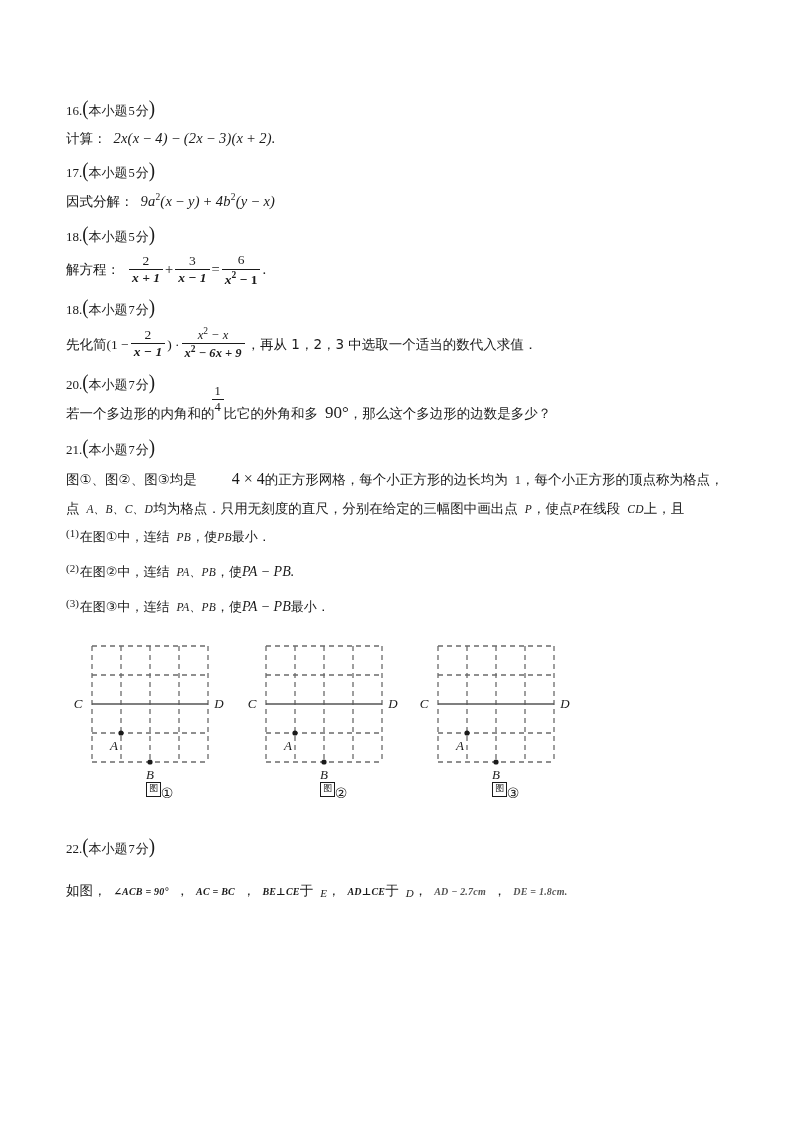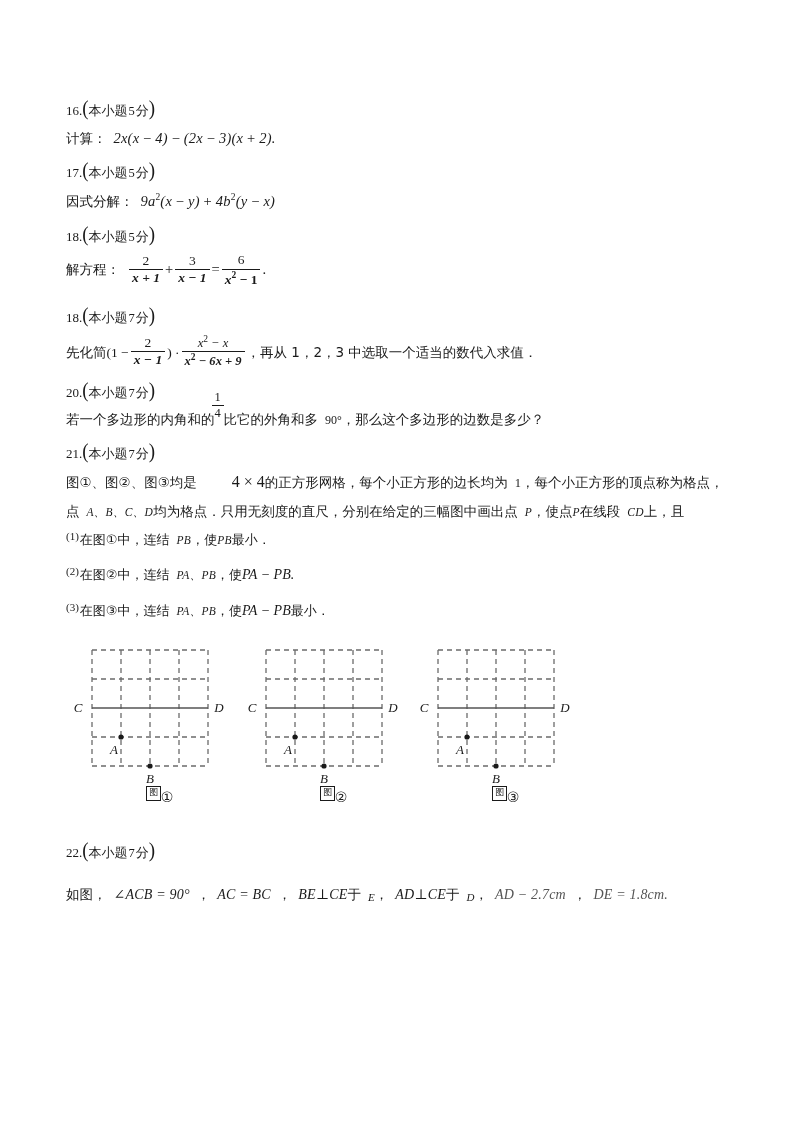--- a/index.html
+++ b/index.html
@@ -217,21 +217,21 @@
     font-size: 13px;
     fill: #1a1a1a;
   }
 
   
   .q22line {
     font-family: "DejaVu Sans", "Liberation Sans", sans-serif;
     font-size: 13.5px;
     line-height: 1.35;
   }
-  .q22line .m { font-size: 14px; }
+  .q22line .m { font-size: 10px; font-weight: bold; }
   .sub-it {
     font-family: "Liberation Serif", serif;
     font-style: italic;
     font-size: 11px;
     vertical-align: -2px;
   }
   .gray { color: #555; }
   .sp { display: inline-block; width: 7px; }
 </style>
 </head>
@@ -250,39 +250,39 @@
     <div class="qhead">
       <span class="qnum">17.</span><span class="big-paren">(</span><span class="cn">本小题</span><span class="score-num">5</span><span class="cn">分</span><span class="big-paren">)</span>
     </div>
     <div class="qbody">
       <span>因式分解：</span><span class="sp"></span><span class="m">9<i>a</i><sup class="en">2</sup>(<i>x</i> <span class="op">−</span> <i>y</i>) <span class="op">+</span> 4<i>b</i><sup class="en">2</sup>(<i>y</i> <span class="op">−</span> <i>x</i>)</span>
     </div>
 
     <div class="qhead">
       <span class="qnum">18.</span><span class="big-paren">(</span><span class="cn">本小题</span><span class="score-num">5</span><span class="cn">分</span><span class="big-paren">)</span>
     </div>
-    <div class="qbody" style="margin-bottom:20px;">
+    <div class="qbody" style="margin-bottom:12px;">
       <span>解方程：</span><span class="sp"></span><span class="frac"><span class="top">2</span><span class="bot ital">x + 1</span></span><span class="mu">+</span><span class="frac"><span class="top">3</span><span class="bot ital">x − 1</span></span><span class="mu">=</span><span class="frac"><span class="top">6</span><span class="bot"><i>x</i><sup class="en">2</sup> − 1</span></span><span class="mu">.</span>
     </div>
 
     <div class="qhead">
       <span class="qnum">18.</span><span class="big-paren">(</span><span class="cn">本小题</span><span class="score-num">7</span><span class="cn">分</span><span class="big-paren">)</span>
     </div>
     <div class="qbody" style="margin-bottom:12px;">
       <span>先化简</span><span class="mu" style="font-size:13.5px;">(1 −</span><span class="frac"><span class="top">2</span><span class="bot ital">x − 1</span></span><span class="mu" style="font-size:13.5px;">) ·</span><span class="frac" style="font-size:12.5px;"><span class="top ital"><i>x</i><sup class="en">2</sup> − <i>x</i></span><span class="bot ital"><i>x</i><sup class="en">2</sup> − 6<i>x</i> + 9</span></span><span>，再从 1，2，3 中选取一个适当的数代入求值．</span>
     </div>
 
     <div class="qhead">
       <span class="qnum">20.</span><span class="big-paren">(</span><span class="cn">本小题</span><span class="score-num">7</span><span class="cn">分</span><span class="big-paren">)</span>
     </div>
     <div class="qbody" style="margin-bottom:14px;">
       <span>若一个多边形的内角和的</span><span class="frac-clip"><span class="fc-inner">
             <span class="fc-top">1</span>
             <span class="fc-bot">4</span>
-          </span></span><span>比它的外角和多</span><span class="sp"></span><span class="mu" style="font-size:12px;">90°</span><span>，那么这个多边形的边数是多少？</span>
+          </span></span><span>比它的外角和多</span><span class="sp"></span><span class="mu" style="font-size:17px;">90°</span><span>，那么这个多边形的边数是多少？</span>
     </div>
 
     <div class="qhead">
       <span class="qnum">21.</span><span class="big-paren">(</span><span class="cn">本小题</span><span class="score-num">7</span><span class="cn">分</span><span class="big-paren">)</span>
     </div>
 
     <div class="qbody" style="margin-bottom:9px;">
       <span>图①、图②、图③均是</span><span class="sp"></span><span class="mu" style="font-size:16px;margin-left:28px;">4 × 4</span><span>的正方形网格，每个小正方形的边长均为</span><span class="sp"></span><span class="mu" style="font-size:12.5px;">1</span><span>，每个小正方形的顶点称为格点，</span>
     </div>
     <div class="qbody" style="margin-bottom:9px;">

